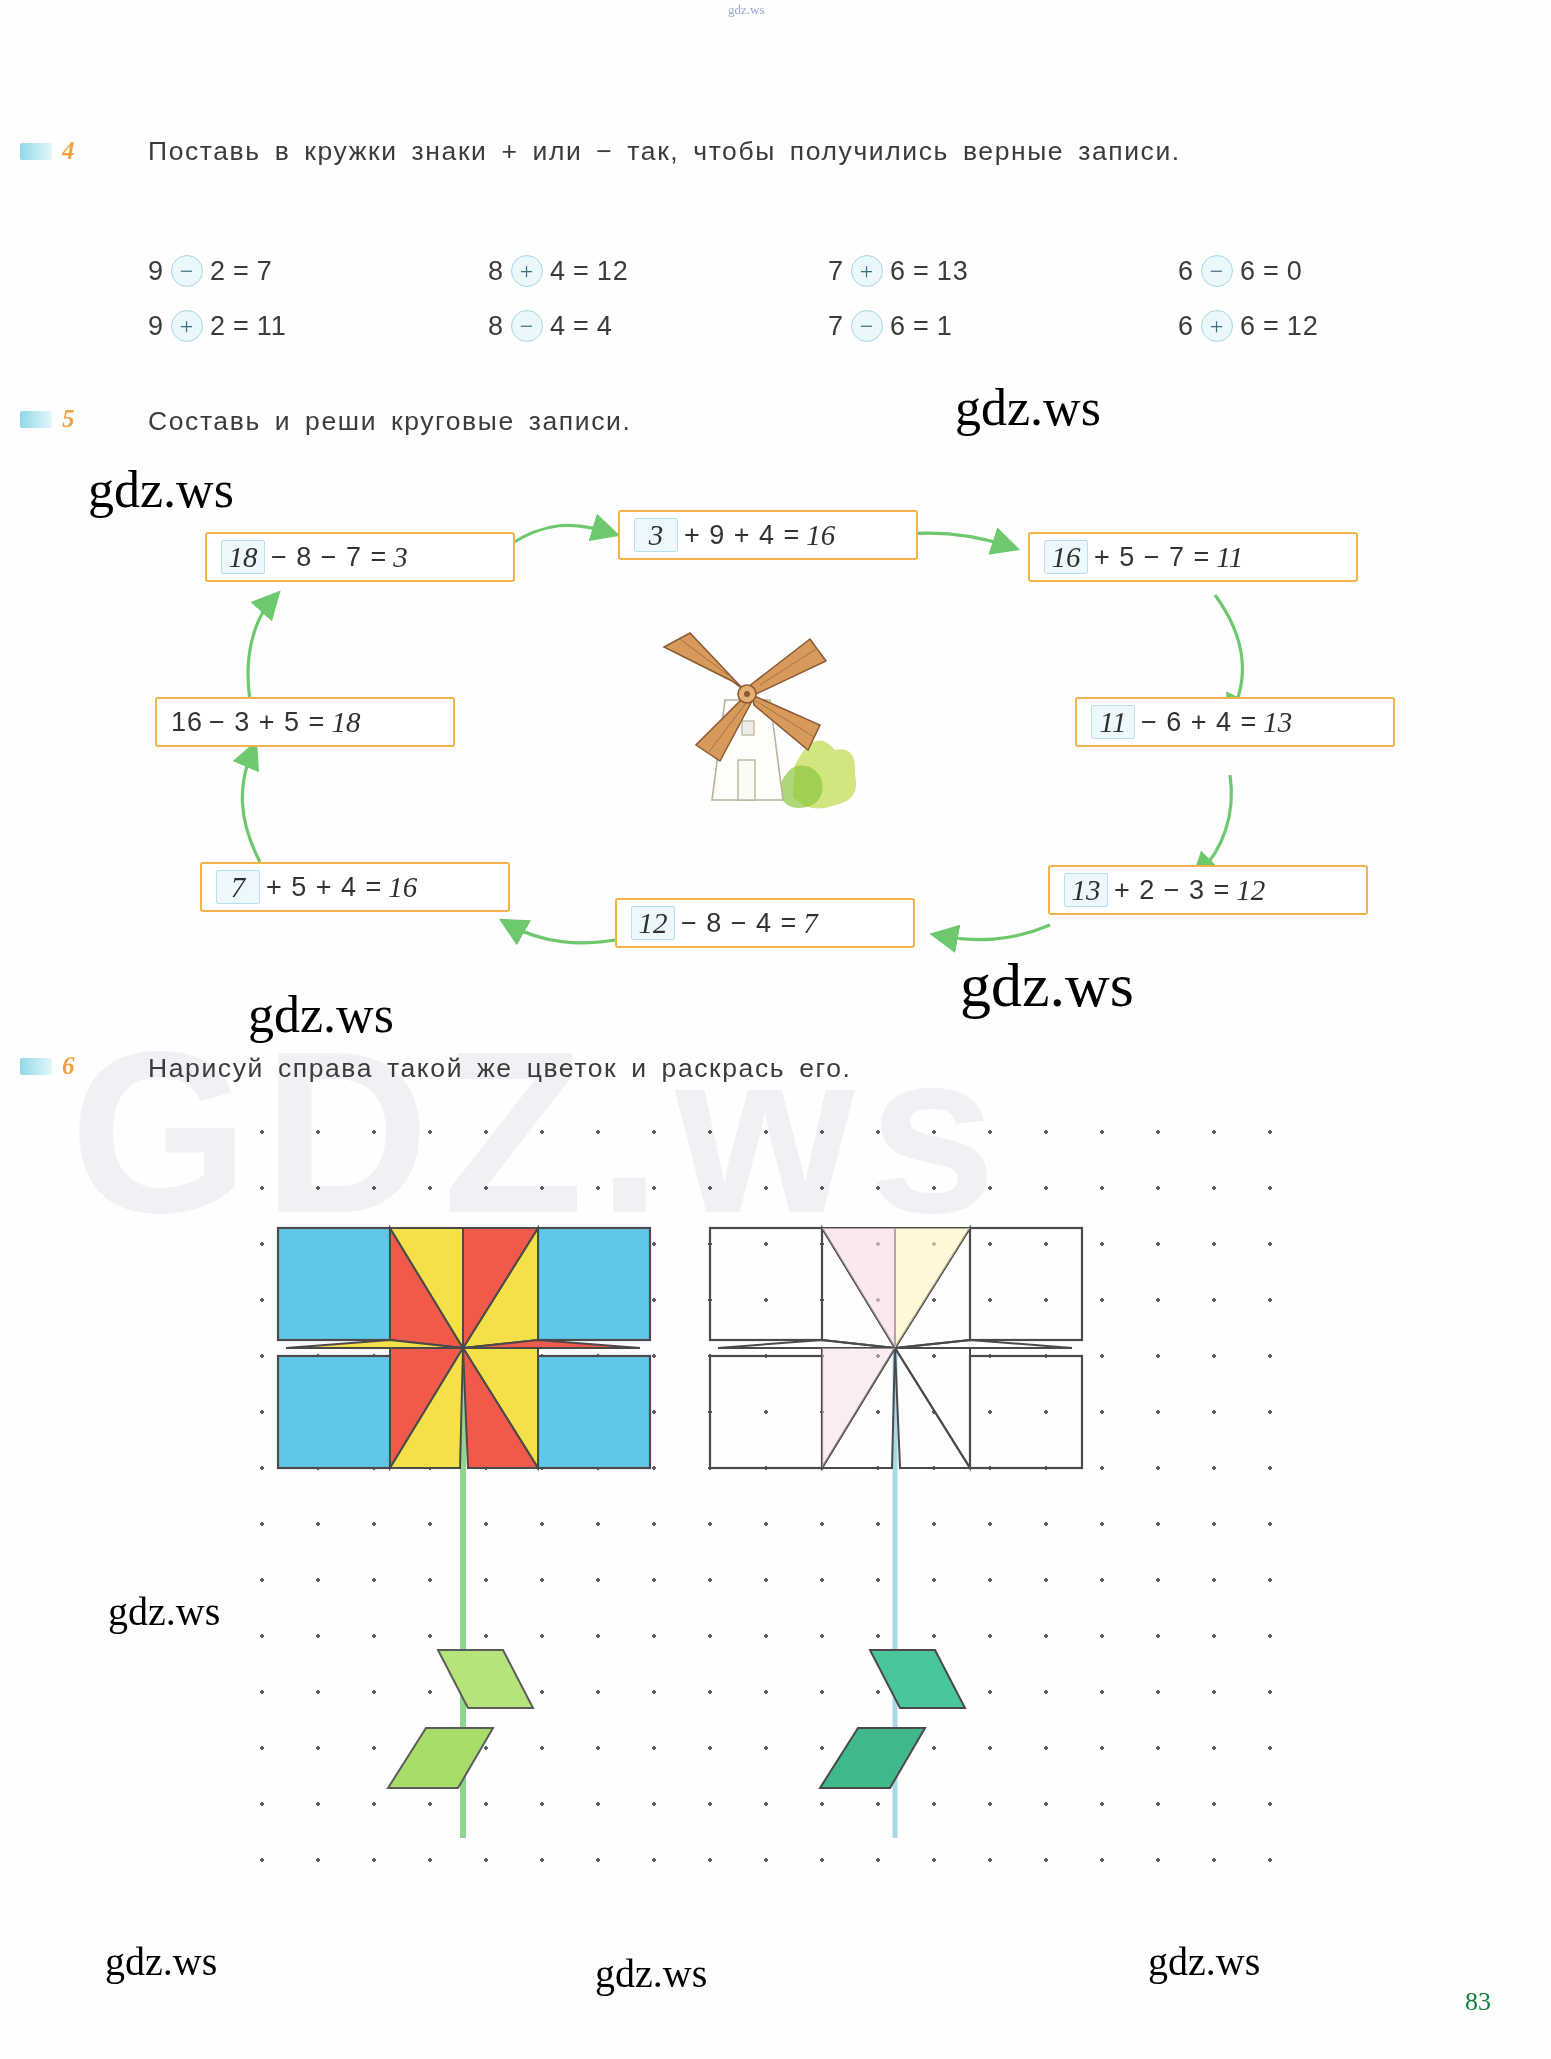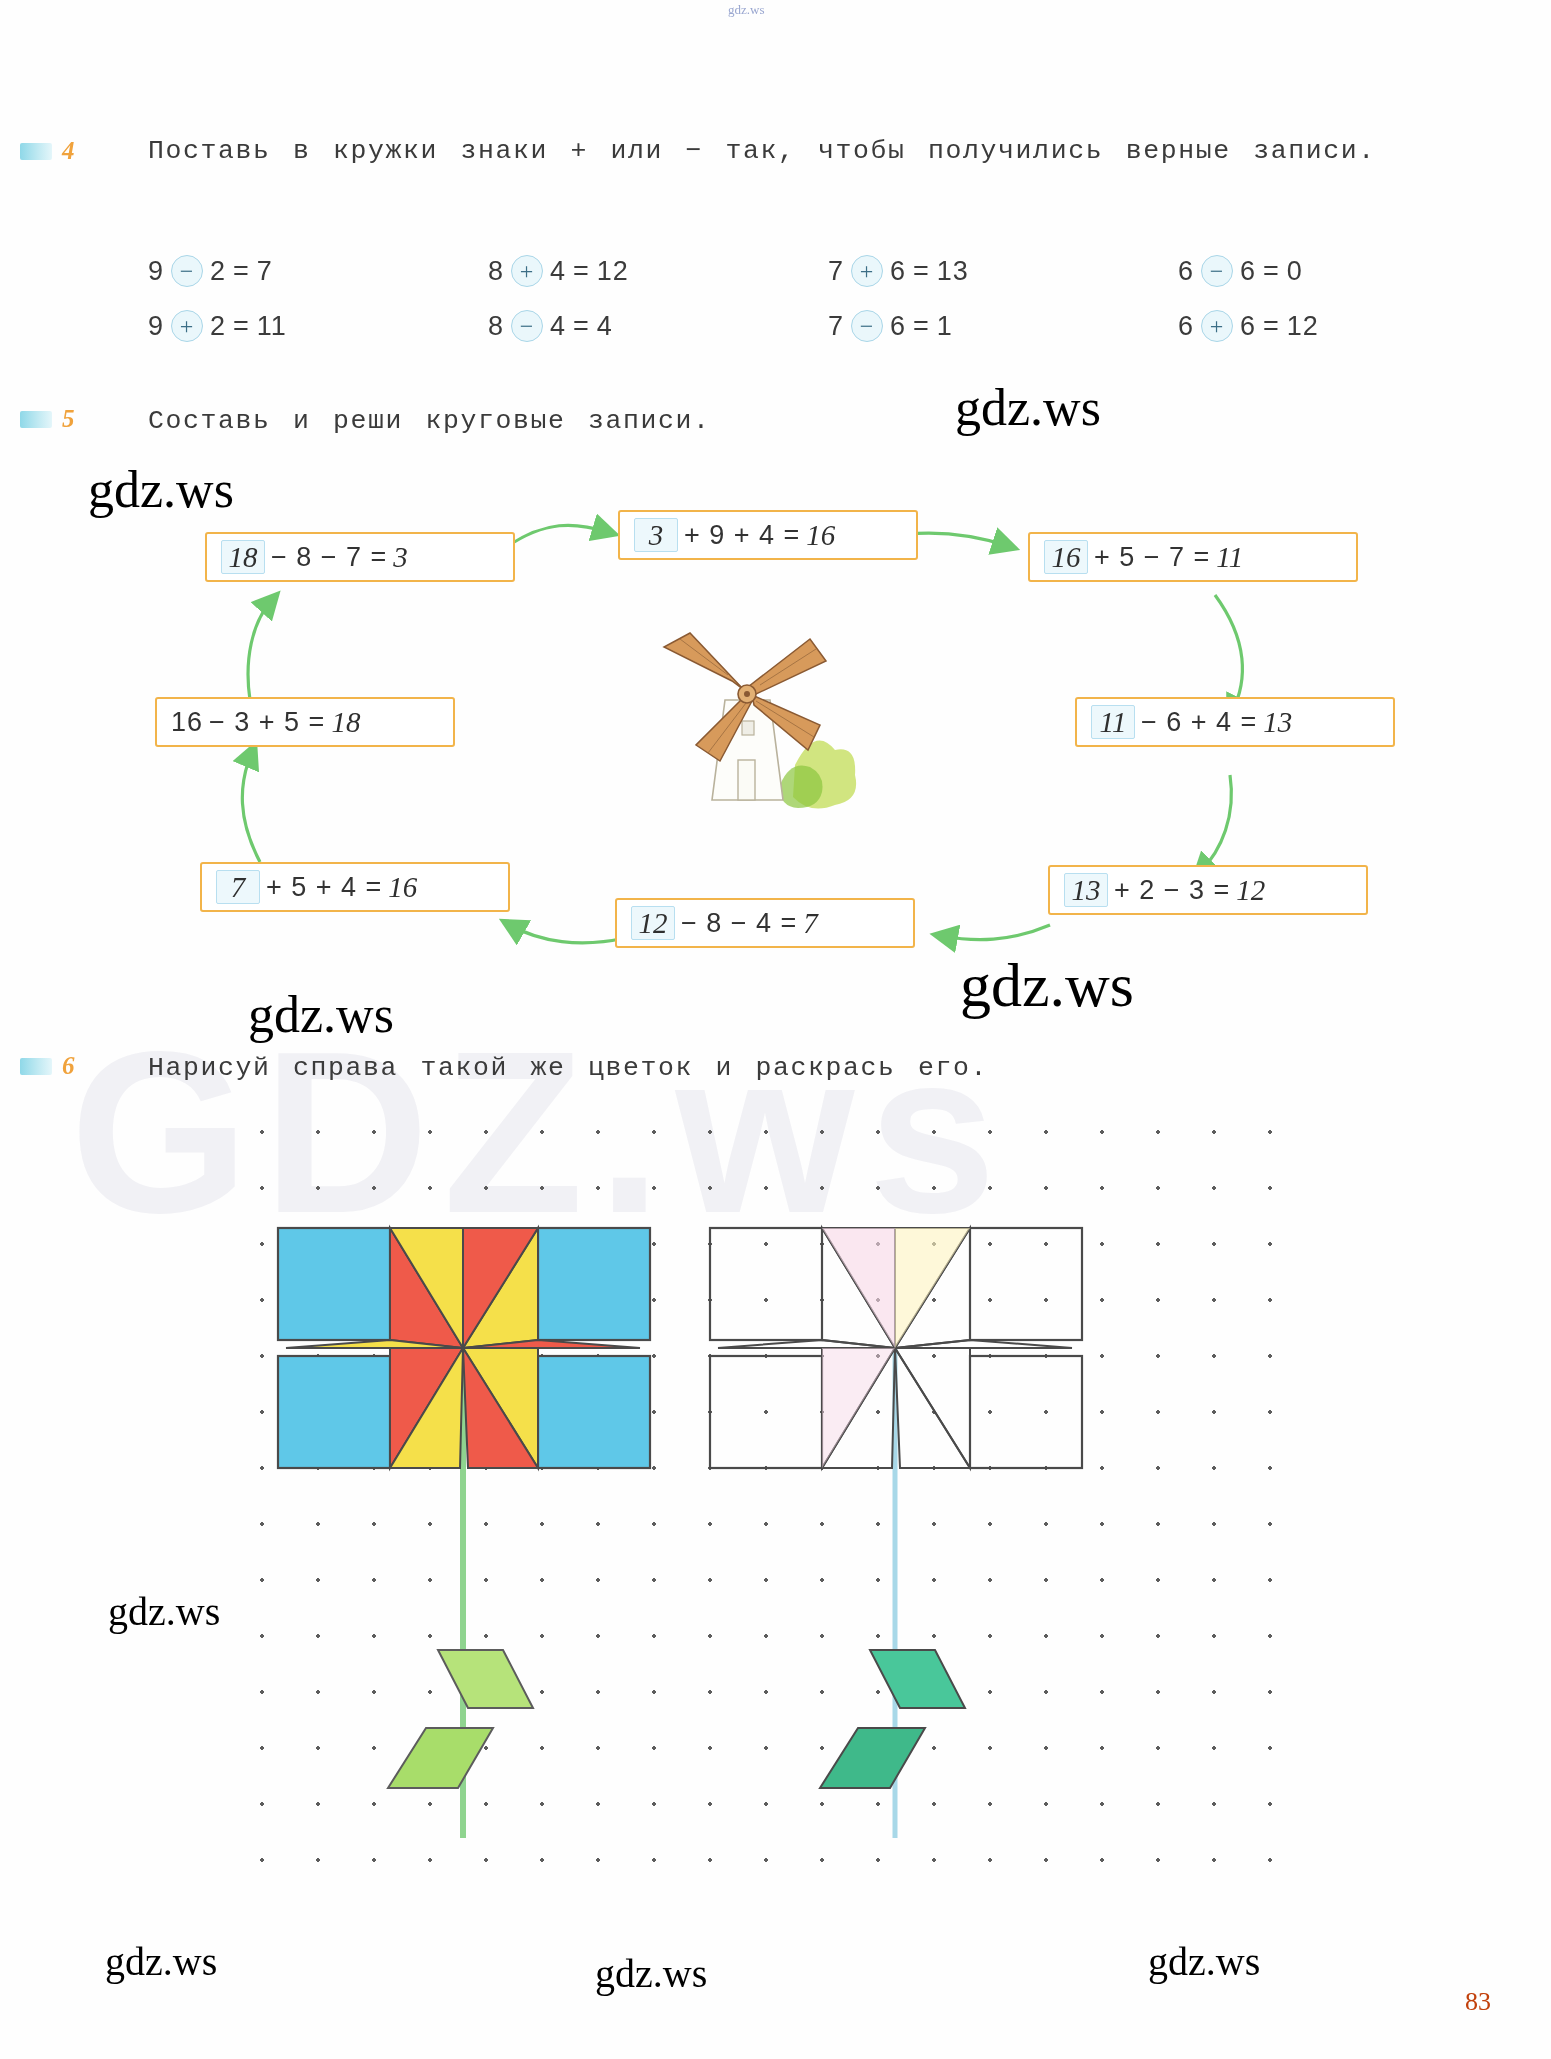--- a/index.html
+++ b/index.html
@@ -48,21 +48,21 @@
     font-family: "Liberation Serif", serif;
     font-style: italic;
     font-weight: bold;
     font-size: 25px;
     color: #f0a23c;
   }
 
   
   .task-text {
     position: absolute;
-    font-family: Liberation Mono, monospace;
+    font-family: Liberation Sans, sans-serif;
     font-size: 26.5px;
     color: #3b3b3b;
     letter-spacing: 1.6px;
     word-spacing: 5px;
     line-height: 46px;
   }
 
   
   .eq-row {
     position: absolute;
@@ -159,21 +159,21 @@
     letter-spacing: 14px;
     user-select: none;
   }
 
   .page-num {
     position: absolute;
     right: 60px;
     bottom: 42px;
     font-family: "Liberation Serif", serif;
     font-size: 26px;
-    color: #c2410c;
+    color: #15803d;
   }
 </style>
 </head>
 <body>
 
 <div class="page">
 
   <div class="wm-ghost" style="left:70px; top:1000px; font-size:230px;">GDZ.ws</div>
 
   <div class="wm-top">gdz.ws</div>

